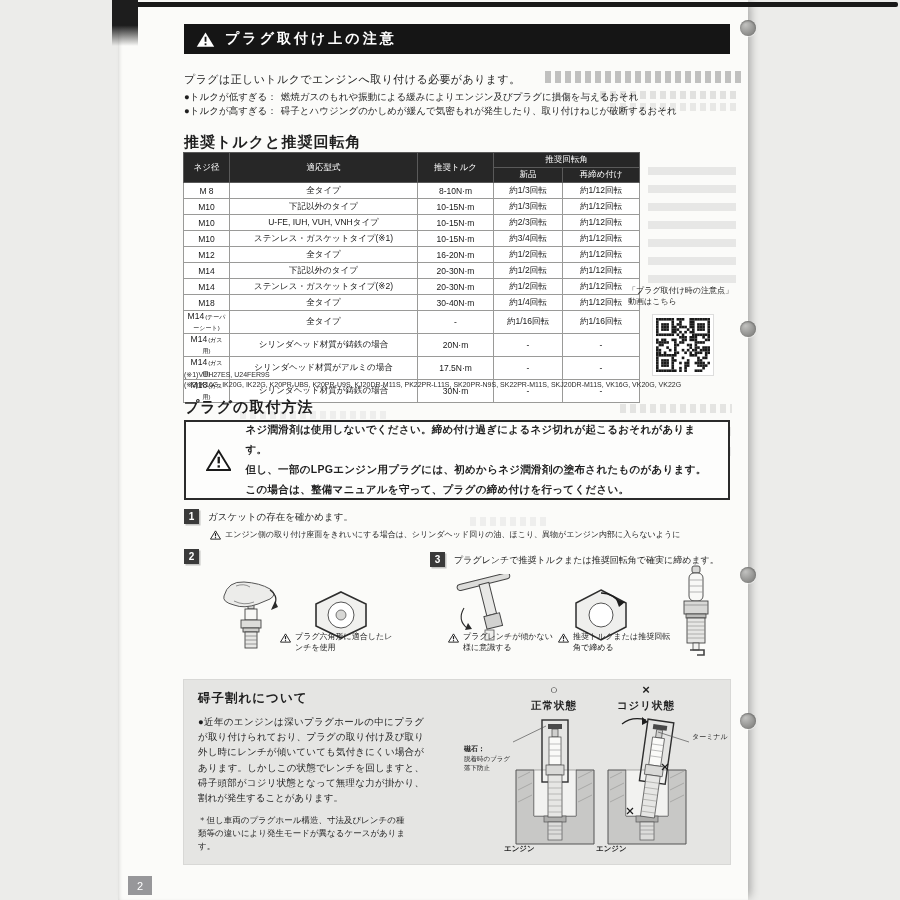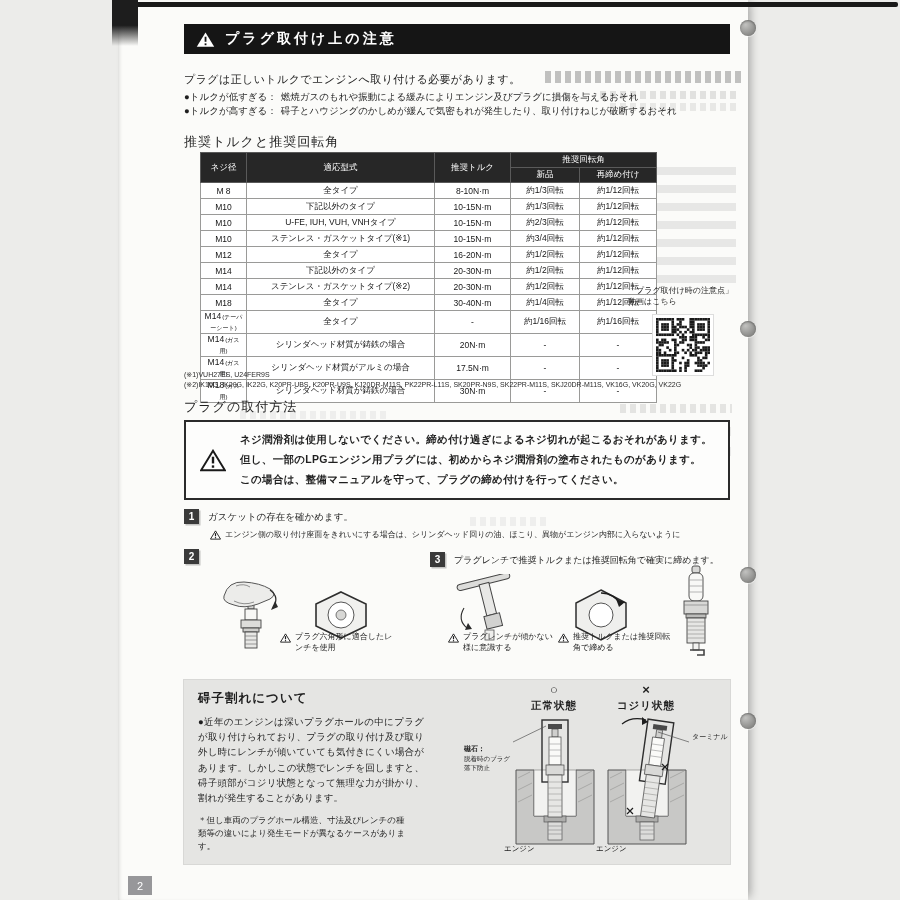--- a/index.html
+++ b/index.html
@@ -31,40 +31,40 @@
   .sm-9{left:352px;top:517px;width:78px;height:9px;opacity:.1}
   
   .header-bar{left:66px;top:24px;width:546px;height:30px;background:#151515;
         display:flex;align-items:center;gap:10px;padding:0 12px;box-sizing:border-box}
   .header-bar .title{color:#fff;font-size:14px;font-weight:bold;letter-spacing:3px}
   
   .intro-lead{left:66px;top:72px;font-size:11px;letter-spacing:.4px}
   .bullet{font-size:9.5px;white-space:nowrap;left:66px}
   .bullet-1{top:91px}.bullet-2{top:105px}
   .bullet .lab{margin-right:4px}
-  .section-title{font-size:13px;font-weight:normal;letter-spacing:1px}
+  .section-title{font-size:15px;font-weight:bold;letter-spacing:1px}
   .torque-title{left:66px;top:133px}
   .install-title{left:66px;top:398px}
   
-  .torque-table{left:82px;top:152px;width:456px;border-collapse:collapse;table-layout:fixed}
+  .torque-table{left:65px;top:152px;width:456px;border-collapse:collapse;table-layout:fixed}
   .torque-table th{background:#272727;color:#fff;font-size:8.5px;font-weight:normal;
         border:1px solid #5a5a5a;height:14px;padding:0}
   .torque-table td{font-size:8.5px;border:1px solid #9a9a98;height:15px;padding:0 3px;
         text-align:center;background:#fff;color:#161616}
   .col-size{width:46px}.col-type{width:188px}.col-torque{width:76px}.col-new{width:69px}.col-re{width:77px}
   .size-note{font-size:6px;margin-left:1px}
   .footnote{font-size:7px;white-space:nowrap;color:#2a2a2a}
   .footnote-1{left:66px;top:371px}.footnote-2{left:66px;top:381px}
   
   .qr-caption{left:510px;top:286px;width:136px;font-size:8px;line-height:1.35;color:#1a1a1a}
   .qr-code{left:534px;top:314px;width:62px;height:62px;background:#fff;padding:3px;
         box-sizing:border-box;border:1px solid #ddd}
   
   .warning-box{left:66px;top:420px;width:546px;height:80px;border:2px solid #2b2b2b;background:#fdfdfc;
-        box-sizing:border-box;display:flex;align-items:center;gap:14px;padding:0 14px}
+        box-sizing:border-box;display:flex;align-items:center;gap:14px;padding:0 20px}
   .warning-lines{font-size:10.5px;font-weight:bold;line-height:1.9;letter-spacing:.3px}
   
   .step-num{position:absolute;width:15px;height:15px;background:#3a3a3a;color:#fff;font-size:10px;
         font-weight:bold;display:flex;align-items:center;justify-content:center;
         box-shadow:1.5px 1.5px 0 #c4c4c2}
   .step1-num{left:66px;top:509px}
   .step1-text{left:90px;top:511px;font-size:9.5px}
   .step1-sub{left:92px;top:529px;font-size:8px;display:flex;gap:4px;align-items:center;width:515px}
   .step2-num{left:66px;top:549px}
   .step2-text{left:90px;top:550px;width:218px;font-size:9px;line-height:1.5}
@@ -91,21 +91,21 @@
   .diag-ng-symbol{left:450px;top:2px}
   .diag-label{position:absolute;width:70px;text-align:center;font-size:10.5px;font-weight:bold;letter-spacing:1px}
   .diag-ok-label{left:335px;top:19px}
   .diag-ng-label{left:427px;top:19px}
   .diag-svg{position:absolute;width:86px;height:132px}
   .diag-ok-svg{left:328px;top:36px}
   .diag-ng-svg{left:420px;top:36px}
   .magnet-note{position:absolute;left:280px;top:64px;width:50px;font-size:6.5px;line-height:1.4}
   .magnet-note .b{font-size:7px;font-weight:bold;display:block}
   .terminal-note{position:absolute;left:508px;top:52px;font-size:7px}
-  .engine-label{position:absolute;font-size:7.5px;font-weight:normal}
+  .engine-label{position:absolute;font-size:7.5px;font-weight:bold}
   .engine-ok{left:320px;top:164px}
   .engine-ng{left:412px;top:164px}
   
   .page-num{left:10px;top:876px;width:24px;height:19px;background:#97979a;color:#fff;font-size:11px;
         display:flex;align-items:center;justify-content:center}
 </style>
 </head>
 <body>
 
 <div>

